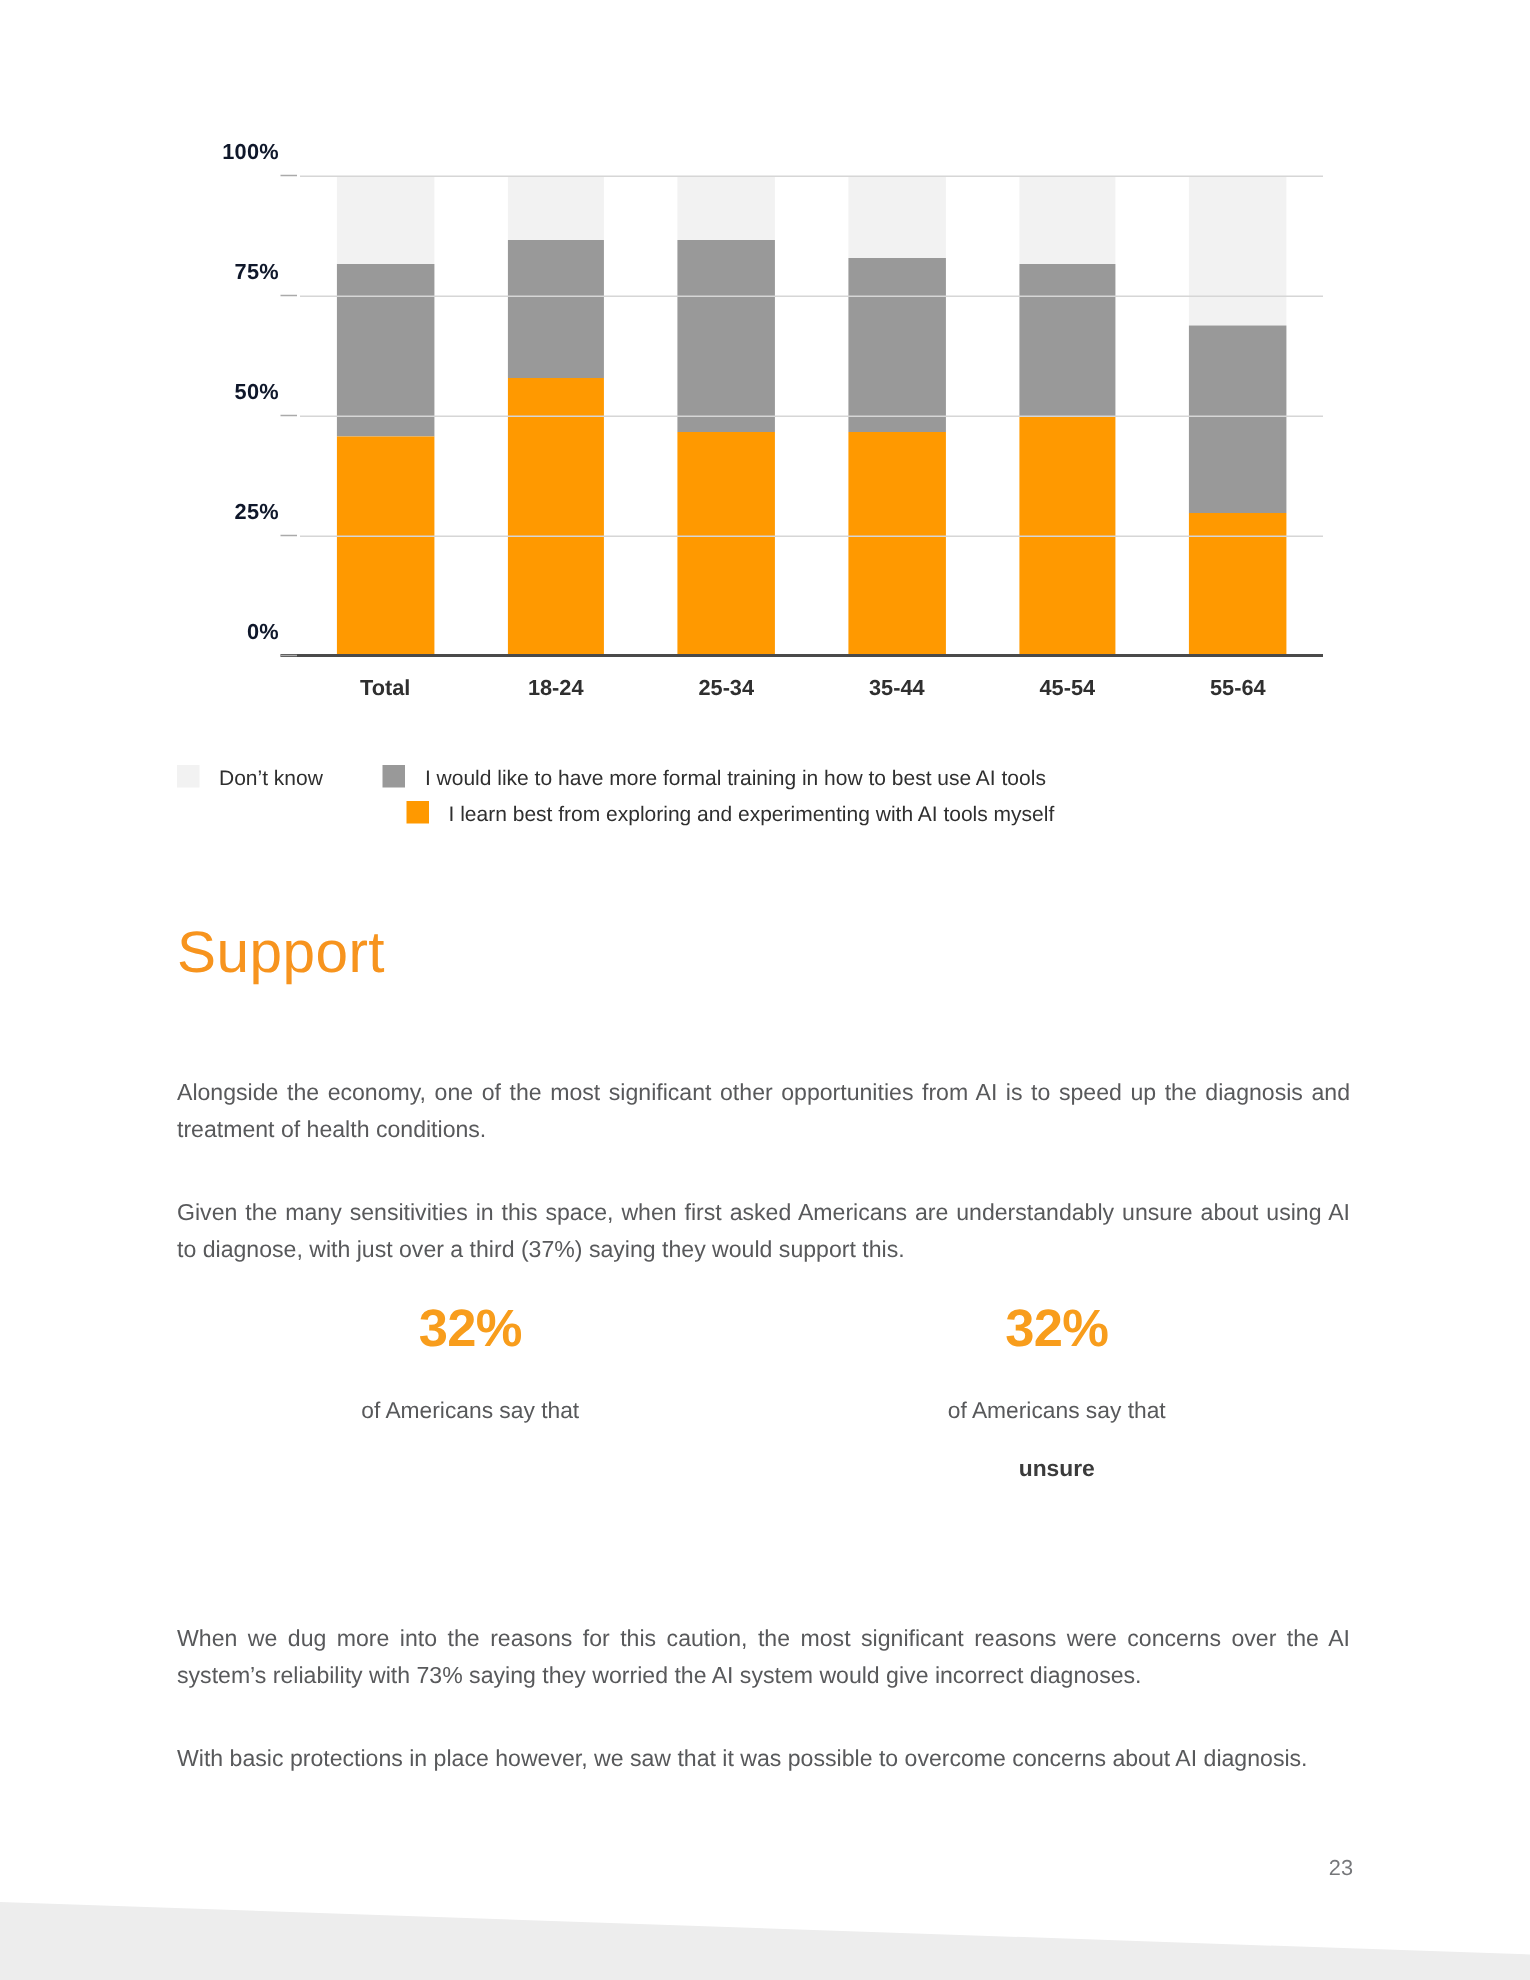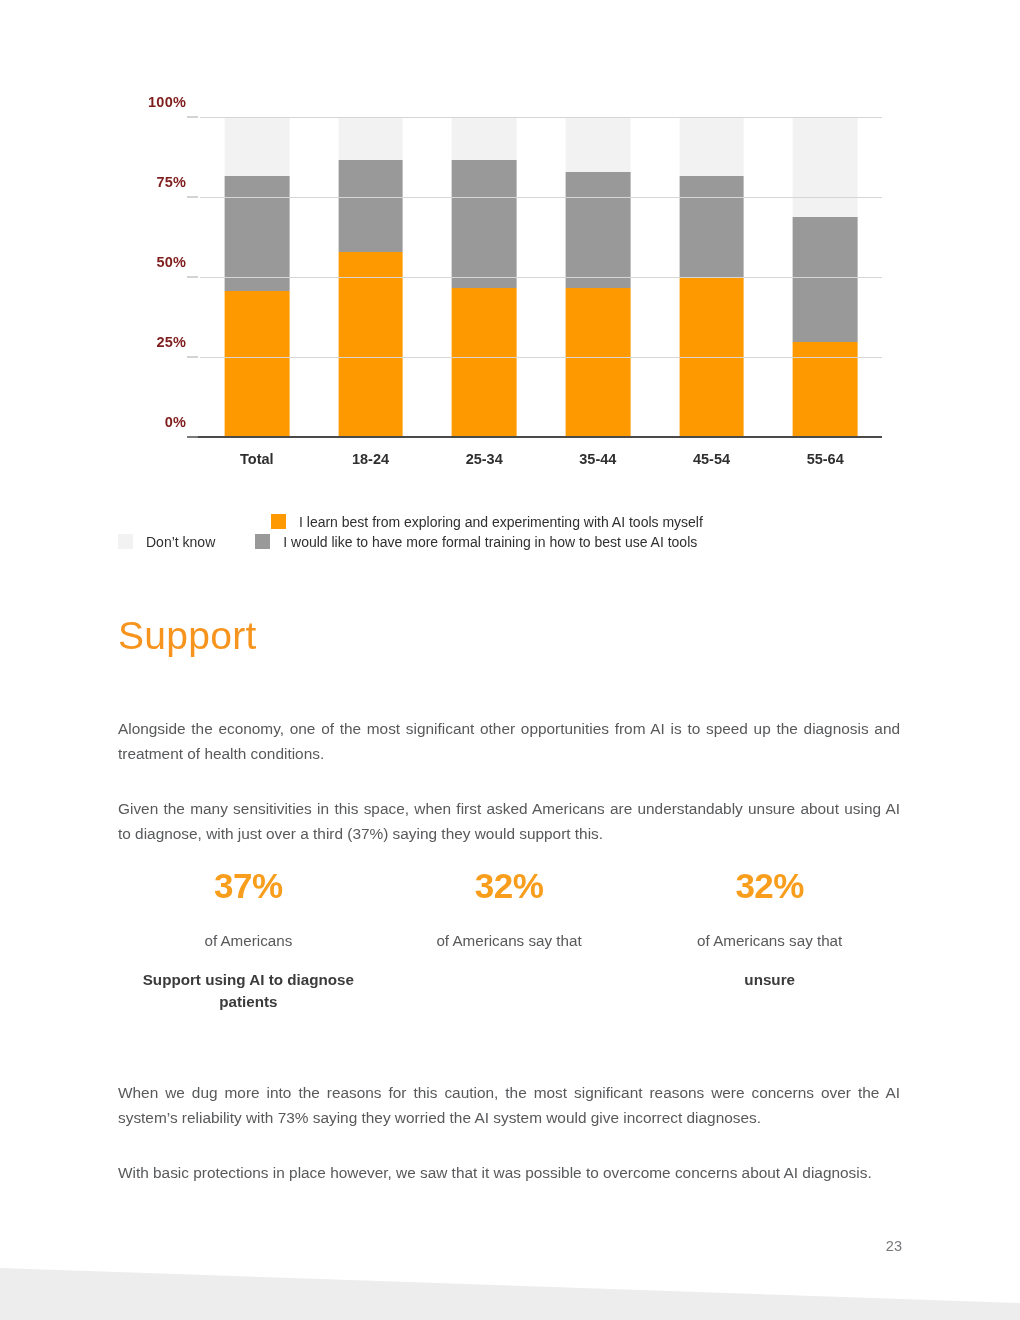--- a/index.html
+++ b/index.html
@@ -19,21 +19,21 @@
   
   #chart-block { position:absolute; left:0; top:0; width:1020px; height:570px; }
   #chart-figure { position:absolute; left:118px; top:100px; width:782px; height:400px; }
 
   .plot-area {
     position:absolute; left:82px; top:18px; right:18px; bottom:62px;
   }
   .ytick {
     position:absolute; right:100%; transform:translateY(-50%);
     padding-right:14px; white-space:nowrap;
-    font-size:14.5px; font-weight:bold; color:#7f1d1d;
+    font-size:14.5px; font-weight:bold; color:#0f172a;
     letter-spacing:.2px;
   }
   .ytick-dash {
     position:absolute; right:100%; margin-right:2px; transform:translateY(-50%);
     width:11px; height:1px; background:#aaaaaa;
   }
   .gridline {
     position:absolute; left:0; right:0; height:1px; background:#d6d6d6;
   }
   .axisline {
@@ -169,47 +169,42 @@
         <div class="gridline" style="bottom: calc(75%);"></div>
         <div class="ytick-dash" style="bottom: calc(75%);"></div>
         <div class="ytick" style="bottom: calc(75%);">75%</div>
         <div class="gridline" style="bottom: calc(100%);"></div>
         <div class="ytick-dash" style="bottom: calc(100%);"></div>
         <div class="ytick" style="bottom: calc(100%);">100%</div>
       </div>
   </div>
 
   <div id="chart-legend">
-    <div class="lg-row second">
-      <span class="sw" style="background:#FF9900;"></span>
-      <span class="lg-label">I learn best from exploring and experimenting with AI tools myself</span>
-    </div>
     <div class="lg-row">
       <span class="sw" style="background:#F2F2F2;"></span>
       <span class="lg-label">Don’t know</span>
       <span class="lg-gap"></span>
       <span class="sw" style="background:#999999;"></span>
       <span class="lg-label">I would like to have more formal training in how to best use AI tools</span>
     </div>
+    <div class="lg-row second">
+      <span class="sw" style="background:#FF9900;"></span>
+      <span class="lg-label">I learn best from exploring and experimenting with AI tools myself</span>
+    </div>
   </div>
 </div>
 
 <div id="health-section">
   <h1 id="section-heading">Support</h1>
   <p class="para">Alongside the economy, one of the most significant other opportunities from AI is to speed up the diagnosis and treatment of health conditions.</p>
   <p class="para last-of-group">Given the many sensitivities in this space, when first asked Americans are understandably unsure about using AI to diagnose, with just over a third (37%) saying they would support this.</p>
 </div>
 
 <div id="stats-row">
   <div class="stat-col">
-    <div class="stat-pct">37%</div>
-    <div class="stat-sub">of Americans</div>
-    <div class="stat-bold">Support using AI to diagnose patients</div>
-  </div>
-  <div class="stat-col">
     <div class="stat-pct">32%</div>
     <div class="stat-sub">of Americans say that</div>
   </div>
   <div class="stat-col">
     <div class="stat-pct">32%</div>
     <div class="stat-sub">of Americans say that</div>
     <div class="stat-bold">unsure</div>
   </div>
 </div>
 

